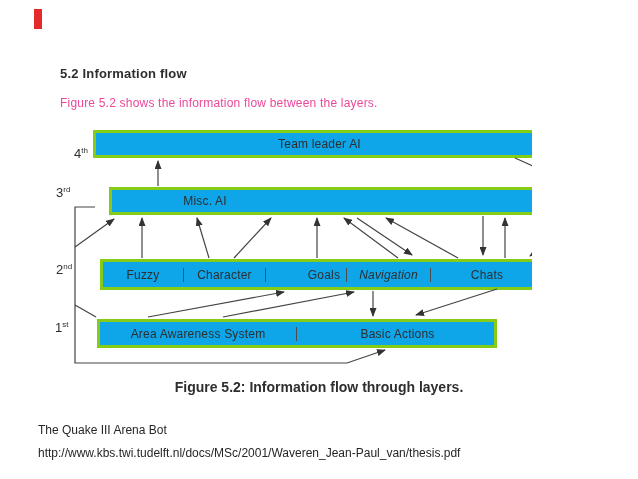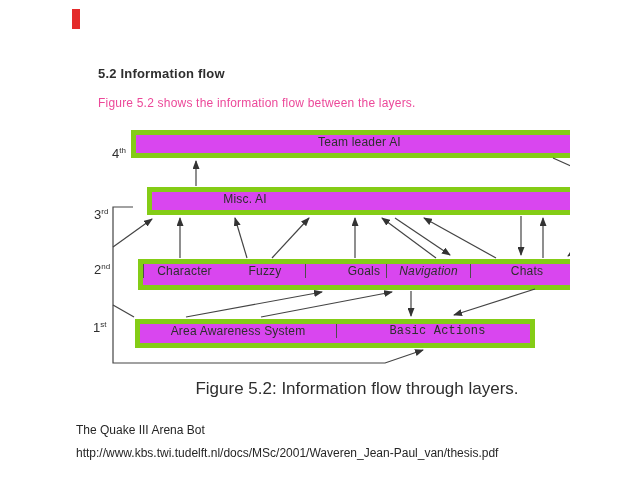--- a/index.html
+++ b/index.html
@@ -2,105 +2,104 @@
 <html><head>
 <meta charset="utf-8">
 <style>
   html,body{margin:0;padding:0;background:#ffffff;}
   .slide{
     position:relative;
     width:532px;height:479px;
     background:#ffffff;
     font-family:"Liberation Sans", sans-serif;
     overflow:hidden;
-    margin-left:38px;
   }
   .accent-bar{
     position:absolute;left:34px;top:9px;width:8px;height:20px;
     background:#e42b2b;
   }
   .doc-heading{
     position:absolute;left:60px;top:66px;
     font-size:13px;font-weight:bold;color:#2e2e2e;letter-spacing:.2px;
   }
   .doc-intro{
     position:absolute;left:60px;top:96px;
     font-size:12px;color:#ec4899;letter-spacing:.2px;
   }
   .layer-label{
     position:absolute;width:34px;
     font-size:13px;color:#2e2e2e;
   }
   .layer-label sup{font-size:8px;}
   .dbox{
     position:absolute;box-sizing:border-box;
-    border:5px solid #84cc16;background:#d946ef;
-    display:flex;flex-direction:row;align-items:flex-start;
+    border:3px solid #84cc16;background:#0ea5e9;
+    display:flex;flex-direction:row;align-items:center;
   }
   .cell{
     box-sizing:border-box;flex:none;
     display:flex;align-items:center;justify-content:center;
     border-left:1px solid #4d4d4d;
     font-size:12px;color:#2e2e2e;letter-spacing:.2px;
     white-space:nowrap;overflow:hidden;
   }
   .cell.first{border-left:none;}
   .arrows{position:absolute;left:0;top:0;pointer-events:none;}
   .fig-caption{
     position:absolute;left:0;top:379px;width:638px;
-    text-align:center;font-size:17px;font-weight:normal;color:#2e2e2e;
+    text-align:center;font-size:14px;font-weight:bold;color:#2e2e2e;
   }
   .footer{
     position:absolute;left:38px;top:419px;
     font-size:12px;color:#262626;line-height:23px;
   }
 </style>
 </head>
 <body>
 
 <div class="slide">
 
   <div class="accent-bar"></div>
 
   <div class="doc-heading">5.2 Information flow</div>
 
   <div class="doc-intro">Figure 5.2 shows the information flow between the layers.</div>
 
   <div class="layer-label" style="left:54px;top:146px;text-align:right;">
     <span>4</span><sup>th</sup>
   </div>
-  <div class="layer-label" style="left:56px;top:207px;">
+  <div class="layer-label" style="left:56px;top:185px;">
     <span>3</span><sup>rd</sup>
   </div>
   <div class="layer-label" style="left:56px;top:262px;">
     <span>2</span><sup>nd</sup>
   </div>
   <div class="layer-label" style="left:55px;top:320px;">
     <span>1</span><sup>st</sup>
   </div>
 
   <div class="dbox" style="left:93px;top:130px;width:449px;height:28px;">
     <div class="cell first" style="width:447px;">Team leader AI</div>
   </div>
 
   <div class="dbox" style="left:109px;top:187px;width:447px;height:28px;padding-left:28px;">
     <div class="cell first" style="width:130px;">Misc. AI</div>
   </div>
 
   <div class="dbox" style="left:100px;top:259px;width:442px;height:31px;">
+    <div class="cell first" style="width:80px;">Fuzzy</div>
     <div class="cell" style="width:82px;">Character</div>
-    <div class="cell first" style="width:80px;">Fuzzy</div>
     <div class="cell" style="width:81px;padding-left:36px;">Goals</div>
     <div class="cell" style="width:84px;font-style:italic;">Navigation</div>
     <div class="cell" style="width:113px;">Chats</div>
   </div>
 
   <div class="dbox" style="left:97px;top:319px;width:400px;height:29px;">
     <div class="cell first" style="width:196px;">Area Awareness System</div>
-    <div class="cell" style="width:202px;font-family:Liberation Mono, monospace;">Basic Actions</div>
+    <div class="cell" style="width:202px;">Basic Actions</div>
   </div>
 
   <svg class="arrows" width="638" height="479" viewBox="0 0 638 479">
     <defs>
       <marker id="arr" markerWidth="9" markerHeight="7" refX="8" refY="3.5" orient="auto" markerUnits="userSpaceOnUse">
         <path d="M0,0 L9,3.5 L0,7 Z" fill="#333333"></path>
       </marker>
     </defs>
     <g stroke="#444444" stroke-width="1.2" fill="none">
       <path d="M158,186 L158,161" marker-end="url(#arr)"></path>

